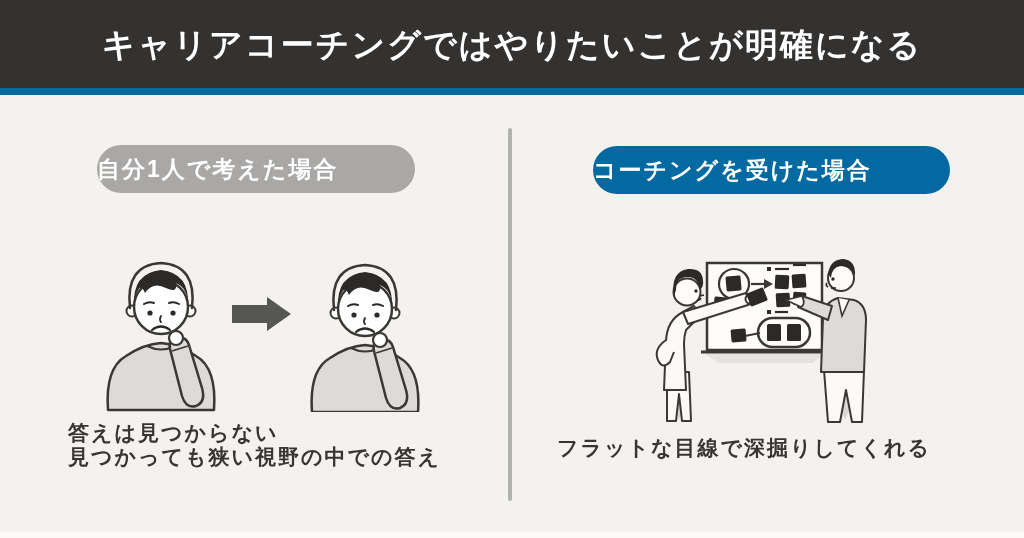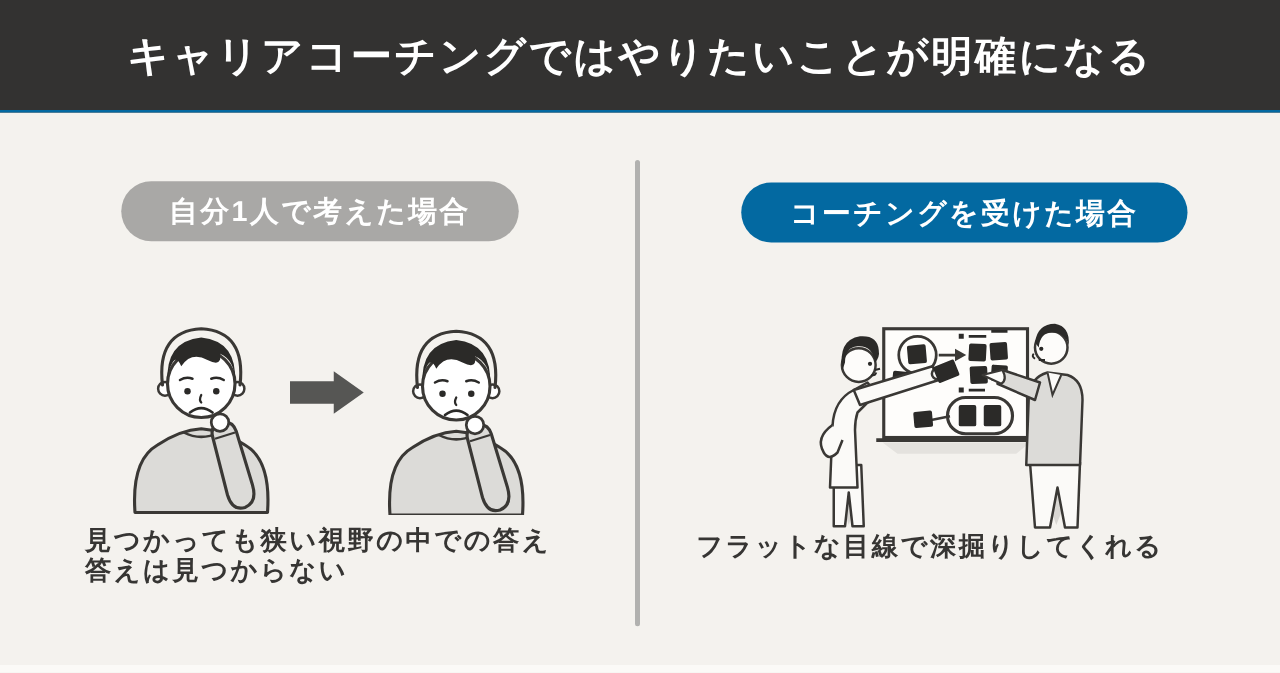--- a/index.html
+++ b/index.html
@@ -1,28 +1,28 @@
 <!DOCTYPE html>
 <html><head>
 <meta charset="utf-8">
 <style>
   html,body{margin:0;padding:0;}
   body{font-family:"Liberation Sans","DejaVu Sans",sans-serif;}
   .stage{position:relative;width:1024px;height:538px;overflow:hidden;background:#f4f2ee;}
   .header{position:absolute;left:0;top:0;width:1024px;height:88px;background:#333231;
-          border-bottom:2px solid #0369a1;display:flex;align-items:center;justify-content:center;}
+          border-bottom:7px solid #0369a1;display:flex;align-items:center;justify-content:center;}
   .header h1{margin:0;color:#ffffff;font-size:33px;font-weight:700;letter-spacing:2px;line-height:1;}
   .divider{position:absolute;left:508px;top:128px;width:4px;height:373px;background:#b1b1af;border-radius:2px;}
-  .badge{position:absolute;height:48px;border-radius:24px;display:flex;align-items:center;justify-content:center;
+  .badge{position:absolute;height:48px;border-radius:24px;display:flex;align-items:center;justify-content:flex-start;
          color:#fff;font-size:23px;font-weight:700;letter-spacing:2px;}
   .badge-left{left:97px;top:145px;width:318px;background:#a9a8a6;}
   .badge-right{left:593px;top:146px;width:357px;background:#2e9168;}
   .caption{position:absolute;color:#363533;font-size:21px;font-weight:700;letter-spacing:2px;line-height:24px;white-space:nowrap;}
   .caption-left{left:68px;top:421px;}
-  .caption-right{left:557px;top:426px;}
+  .caption-right{left:557px;top:436px;}
   .illus{position:absolute;}
   .illus-left{left:80px;top:252px;width:360px;height:160px;}
   .illus-right{left:630px;top:244px;width:300px;height:180px;}
   .bottom-strip{position:absolute;left:0;top:532px;width:1024px;height:6px;background:#fbfaf7;}
 </style>
 </head>
 <body>
 
 <div class="stage" style="background: rgb(244, 242, 238);">
 
@@ -120,22 +120,22 @@
       <path d="M172,52 L156,56 L171,63 Q176,60 172,52 Z" fill="#fdfcfa" stroke="#3a3835" stroke-width="1.8" stroke-linejoin="round"></path>
       <circle cx="211" cy="34" r="13" fill="#fdfcfa" stroke="#3a3835" stroke-width="2"></circle>
       <path d="M198,30 Q200,15 214,15 Q226,17 225,32 Q222,22 212,22 Q202,22 201,34 Z" fill="#2b2a28"></path>
       <circle cx="203" cy="35" r="1.7" fill="#2b2a28"></circle>
       <path d="M197,39 Q195,41 198,43" fill="none" stroke="#2b2a28" stroke-width="1.6"></path>
       <path d="M201,44 L206,44" stroke="#2b2a28" stroke-width="1.6"></path>
     </g>
   </svg>
 
   <div class="caption caption-left">
+    <div>答えは見つからない</div>
     <div>見つかっても狭い視野の中での答え</div>
-    <div>答えは見つからない</div>
   </div>
 
   <div class="caption caption-right">
     <div>フラットな目線で深掘りしてくれる</div>
   </div>
 
   <div class="bottom-strip" style="background: rgb(251, 250, 247);"></div>
 </div>
 
 </body></html>

